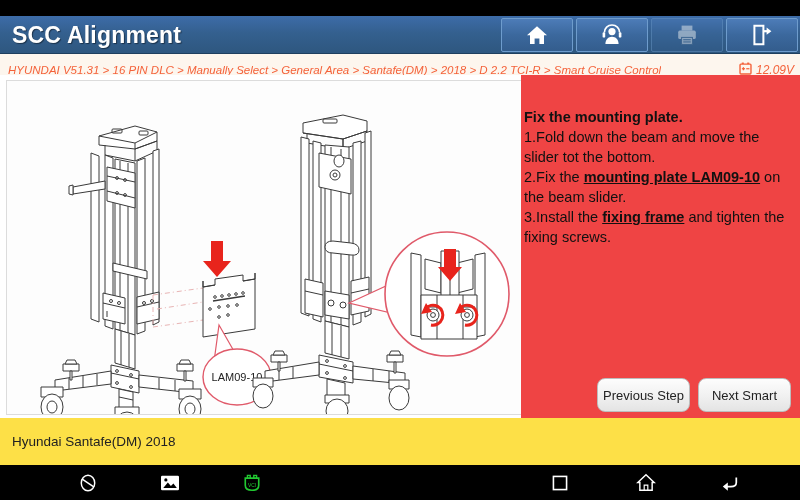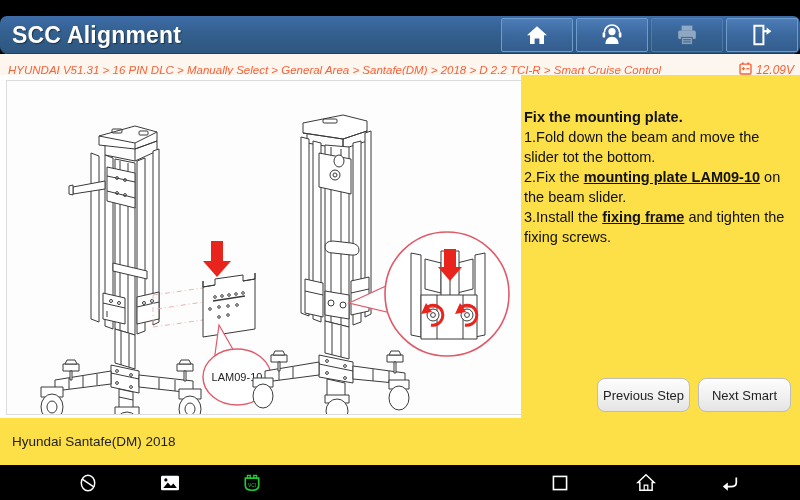--- a/index.html
+++ b/index.html
@@ -21,21 +21,20 @@
   }
   .sb-left { display: flex; align-items: center; gap: 7px; }
   .sb-right { display: flex; align-items: center; gap: 4px; }
   .sb-time { font-size: 11px; color: #fff; letter-spacing: .2px; }
 
   
   .titlebar {
     position: absolute; left: 0; top: 16px; width: 800px; height: 38px;
     background: linear-gradient(to bottom, #3d6ca8 0%, #34608f 45%, #2e577f 100%);
     border-bottom: 1px solid #1e3f5e;
-    border-radius: 7px;
   }
   .apptitle {
     position: absolute; left: 12px; top: 6px;
     font-size: 23px; font-weight: bold; color: #ffffff;
     text-shadow: 1px 1px 1px rgba(0,0,0,.45);
     letter-spacing: .2px;
   }
   .tb-buttons {
     position: absolute; right: 2px; top: 2px;
     display: flex; gap: 3px;
@@ -70,21 +69,21 @@
     position: absolute; left: 0; top: 75px; width: 800px; height: 343px;
     background: #ffffff;
   }
   .image-panel {
     position: absolute; left: 6px; top: 5px; width: 560px; height: 335px;
     background: #fdfdfd; border: 1px solid #dcdcdc;
     overflow: hidden;
   }
   .text-panel {
     position: absolute; left: 521px; top: 0; width: 279px; height: 343px;
-    background: #fde047;
+    background: #ef4444;
   }
   .instr {
     position: absolute; left: 3px; top: 32px; width: 272px;
     font-size: 14.5px; line-height: 20px; color: #111;
   }
   .instr .hd { font-weight: bold; }
   .instr u { text-decoration: underline; font-weight: bold; }
 
   .step-buttons {
     position: absolute; left: 76px; top: 303px;

